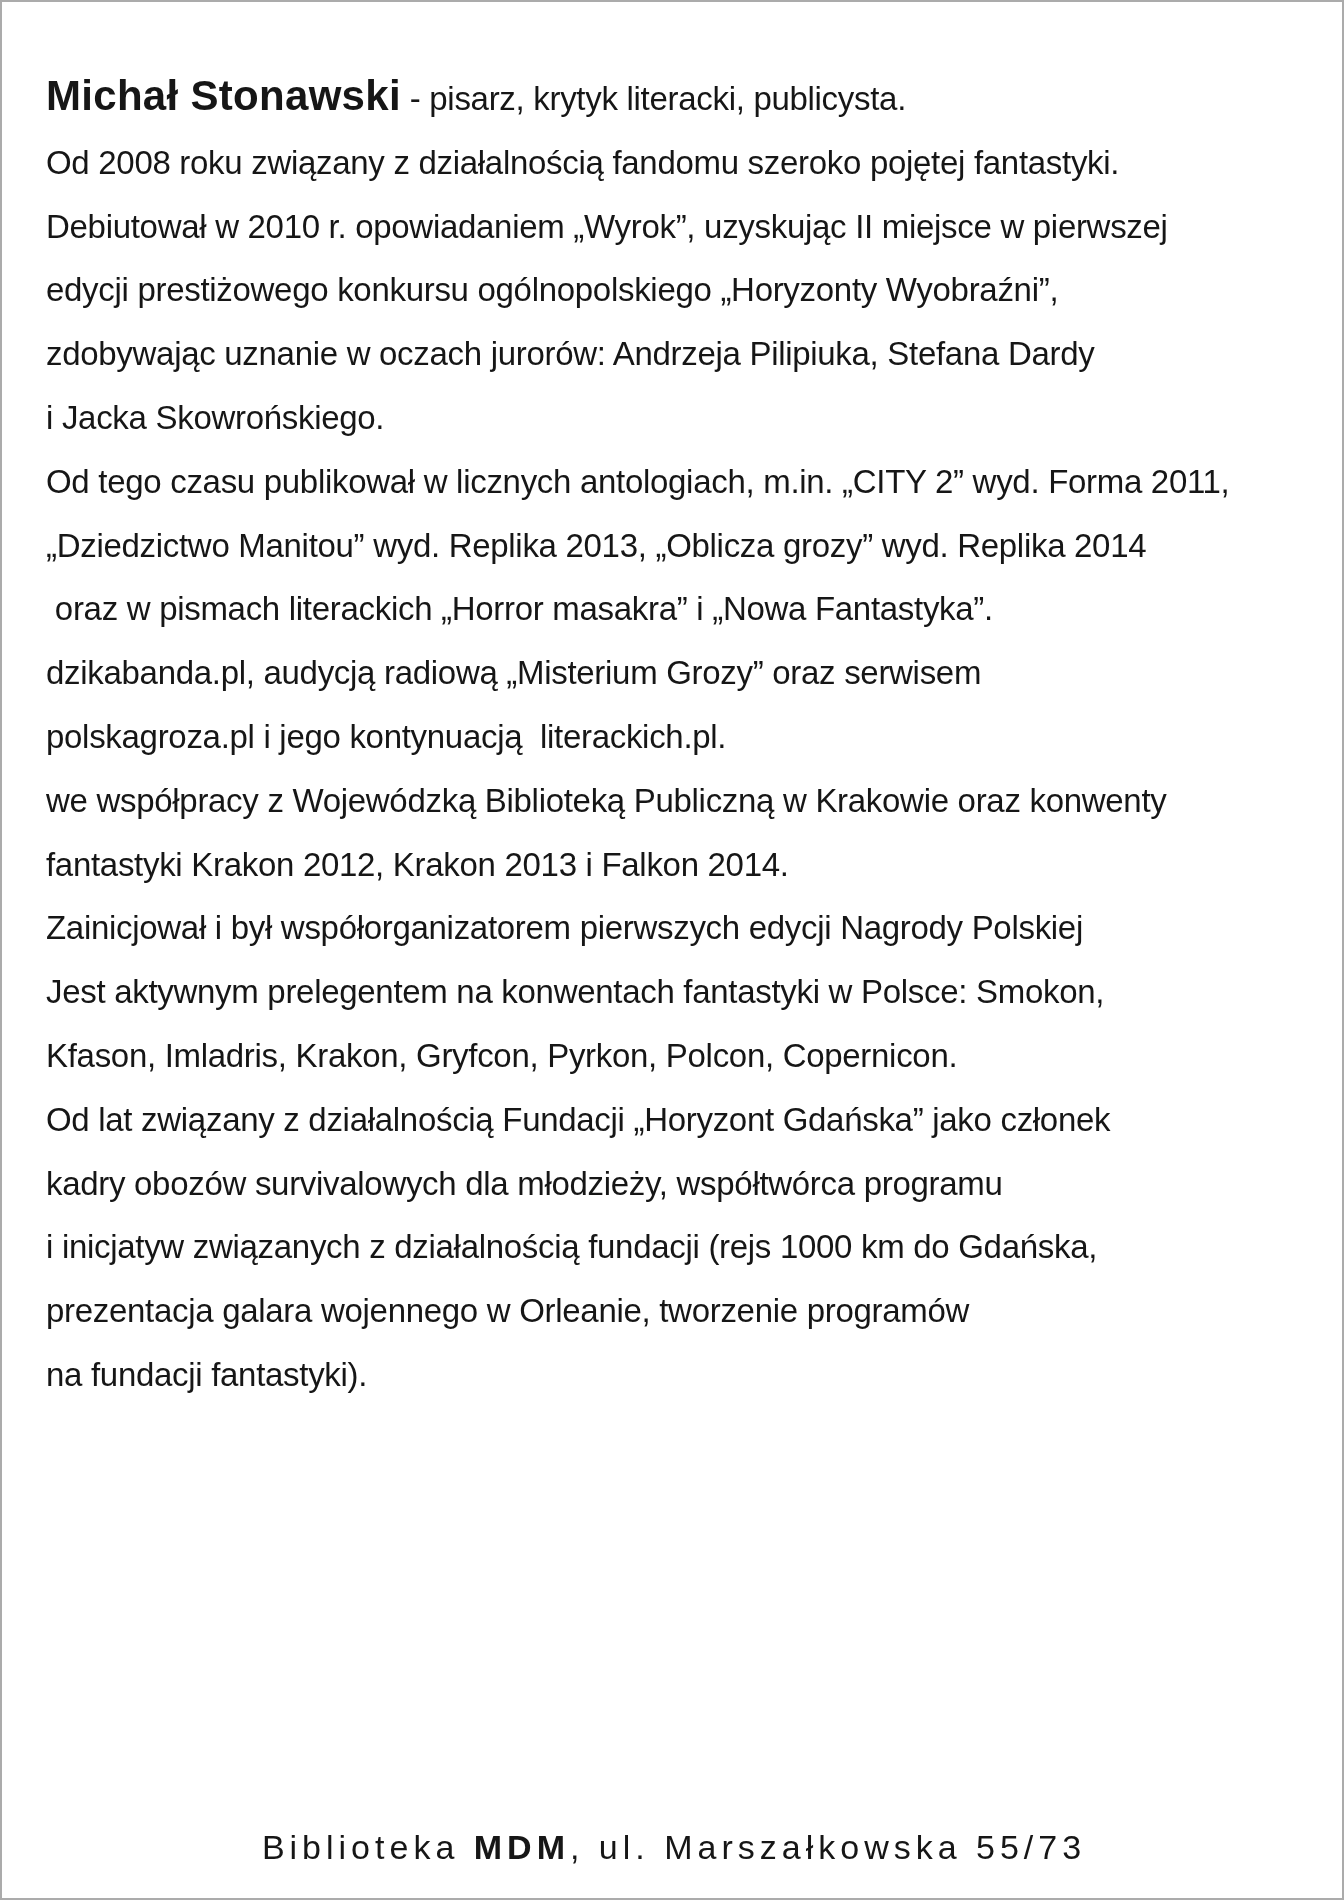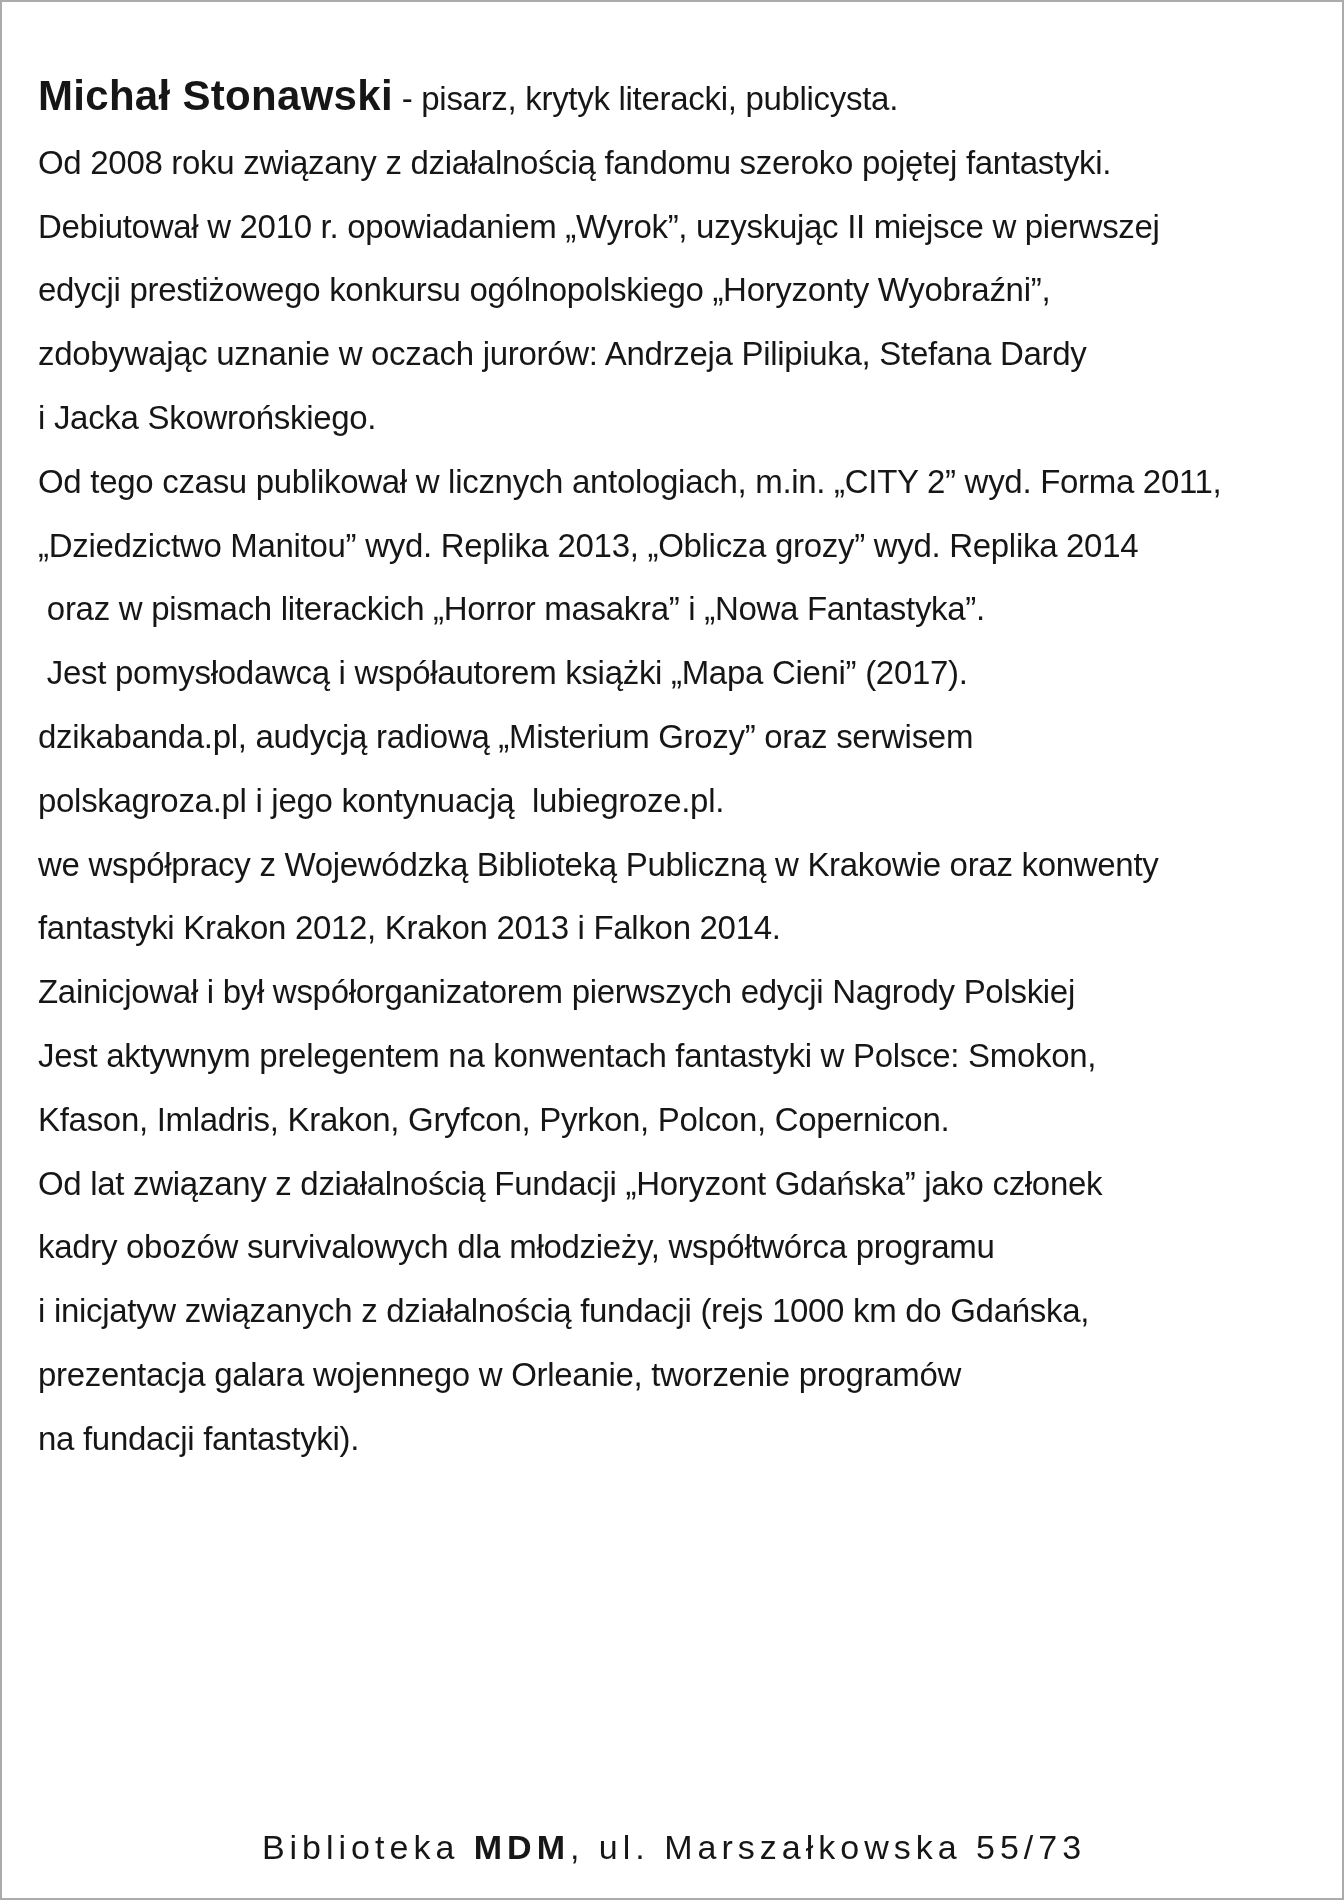--- a/index.html
+++ b/index.html
@@ -14,21 +14,21 @@
     margin: 0 auto;
     background: #ffffff;
     border: 2px solid #ababab;
     box-sizing: border-box;
     overflow: hidden;
     font-family: "Liberation Sans", sans-serif;
     color: #161616;
   }
   .content {
     position: absolute;
-    left: 36px;
+    left: 44px;
     top: 62px;
     width: 1280px;
   }
   .line {
     white-space: pre;
     font-size: 33px;
     line-height: 63.8px;
     font-weight: 400;
     letter-spacing: -0.3px;
   }
@@ -62,23 +62,22 @@
     <div class="line heading-line"><span class="author-name">Michał Stonawski</span><span> - pisarz, krytyk literacki, publicysta.</span></div>
 
     <div class="line">Od 2008 roku związany z działalnością fandomu szeroko pojętej fantastyki.</div>
     <div class="line">Debiutował w 2010 r. opowiadaniem „Wyrok”, uzyskując II miejsce w pierwszej</div>
     <div class="line">edycji prestiżowego konkursu ogólnopolskiego „Horyzonty Wyobraźni”,</div>
     <div class="line">zdobywając uznanie w oczach jurorów: Andrzeja Pilipiuka, Stefana Dardy</div>
     <div class="line">i Jacka Skowrońskiego.</div>
     <div class="line">Od tego czasu publikował w licznych antologiach, m.in. „CITY 2” wyd. Forma 2011,</div>
     <div class="line">„Dziedzictwo Manitou” wyd. Replika 2013, „Oblicza grozy” wyd. Replika 2014</div>
     <div class="line"> oraz w pismach literackich „Horror masakra” i „Nowa Fantastyka”.</div>
-    <div class="line"> Jest pomysłodawcą i współautorem książki „Mapa Cieni” (2017).</div>
     <div class="line">dzikabanda.pl, audycją radiową „Misterium Grozy” oraz serwisem</div>
-    <div class="line">polskagroza.pl i jego kontynuacją  lubiegroze.pl.</div>
+    <div class="line">polskagroza.pl i jego kontynuacją  literackich.pl.</div>
     <div class="line">we współpracy z Wojewódzką Biblioteką Publiczną w Krakowie oraz konwenty</div>
     <div class="line">fantastyki Krakon 2012, Krakon 2013 i Falkon 2014.</div>
     <div class="line">Zainicjował i był współorganizatorem pierwszych edycji Nagrody Polskiej</div>
     <div class="line">Jest aktywnym prelegentem na konwentach fantastyki w Polsce: Smokon,</div>
     <div class="line">Kfason, Imladris, Krakon, Gryfcon, Pyrkon, Polcon, Copernicon.</div>
     <div class="line">Od lat związany z działalnością Fundacji „Horyzont Gdańska” jako członek</div>
     <div class="line">kadry obozów survivalowych dla młodzieży, współtwórca programu</div>
     <div class="line">i inicjatyw związanych z działalnością fundacji (rejs 1000 km do Gdańska,</div>
     <div class="line">prezentacja galara wojennego w Orleanie, tworzenie programów</div>
     <div class="line">na fundacji fantastyki).</div>

